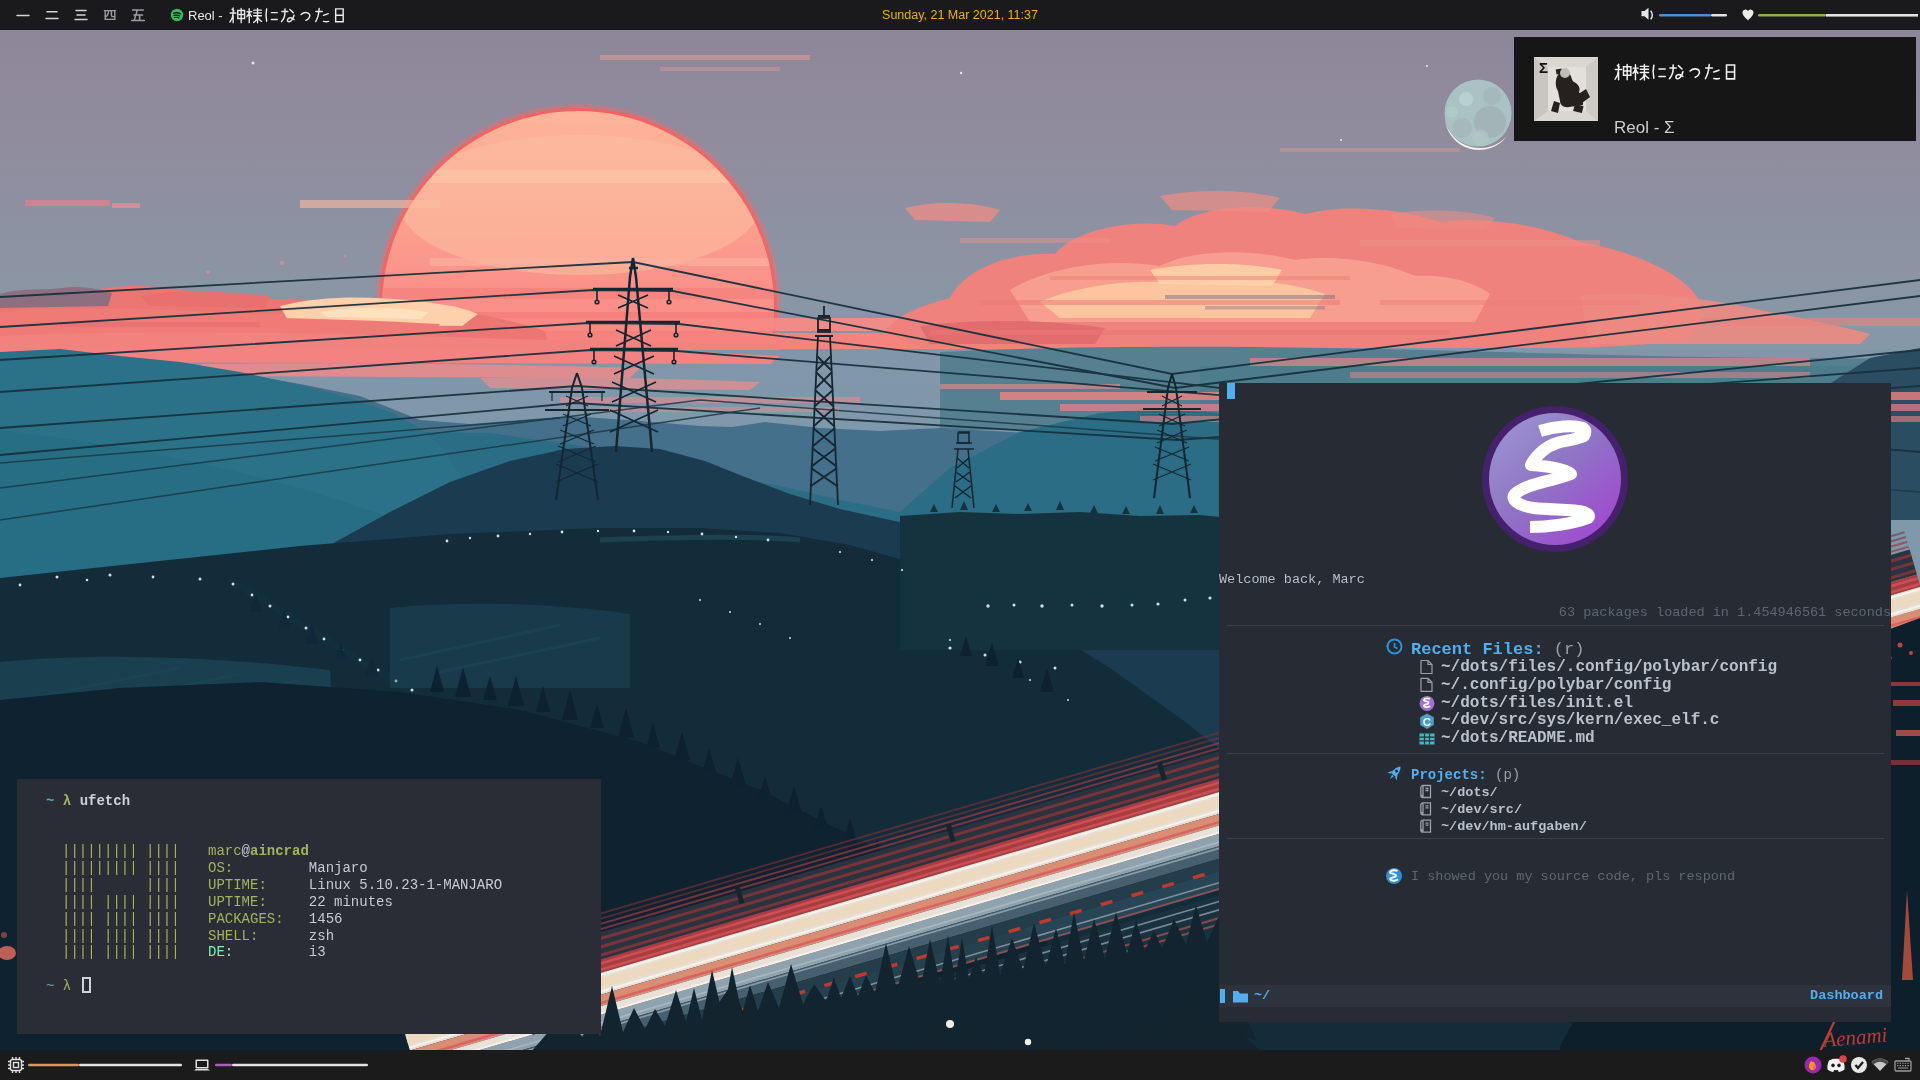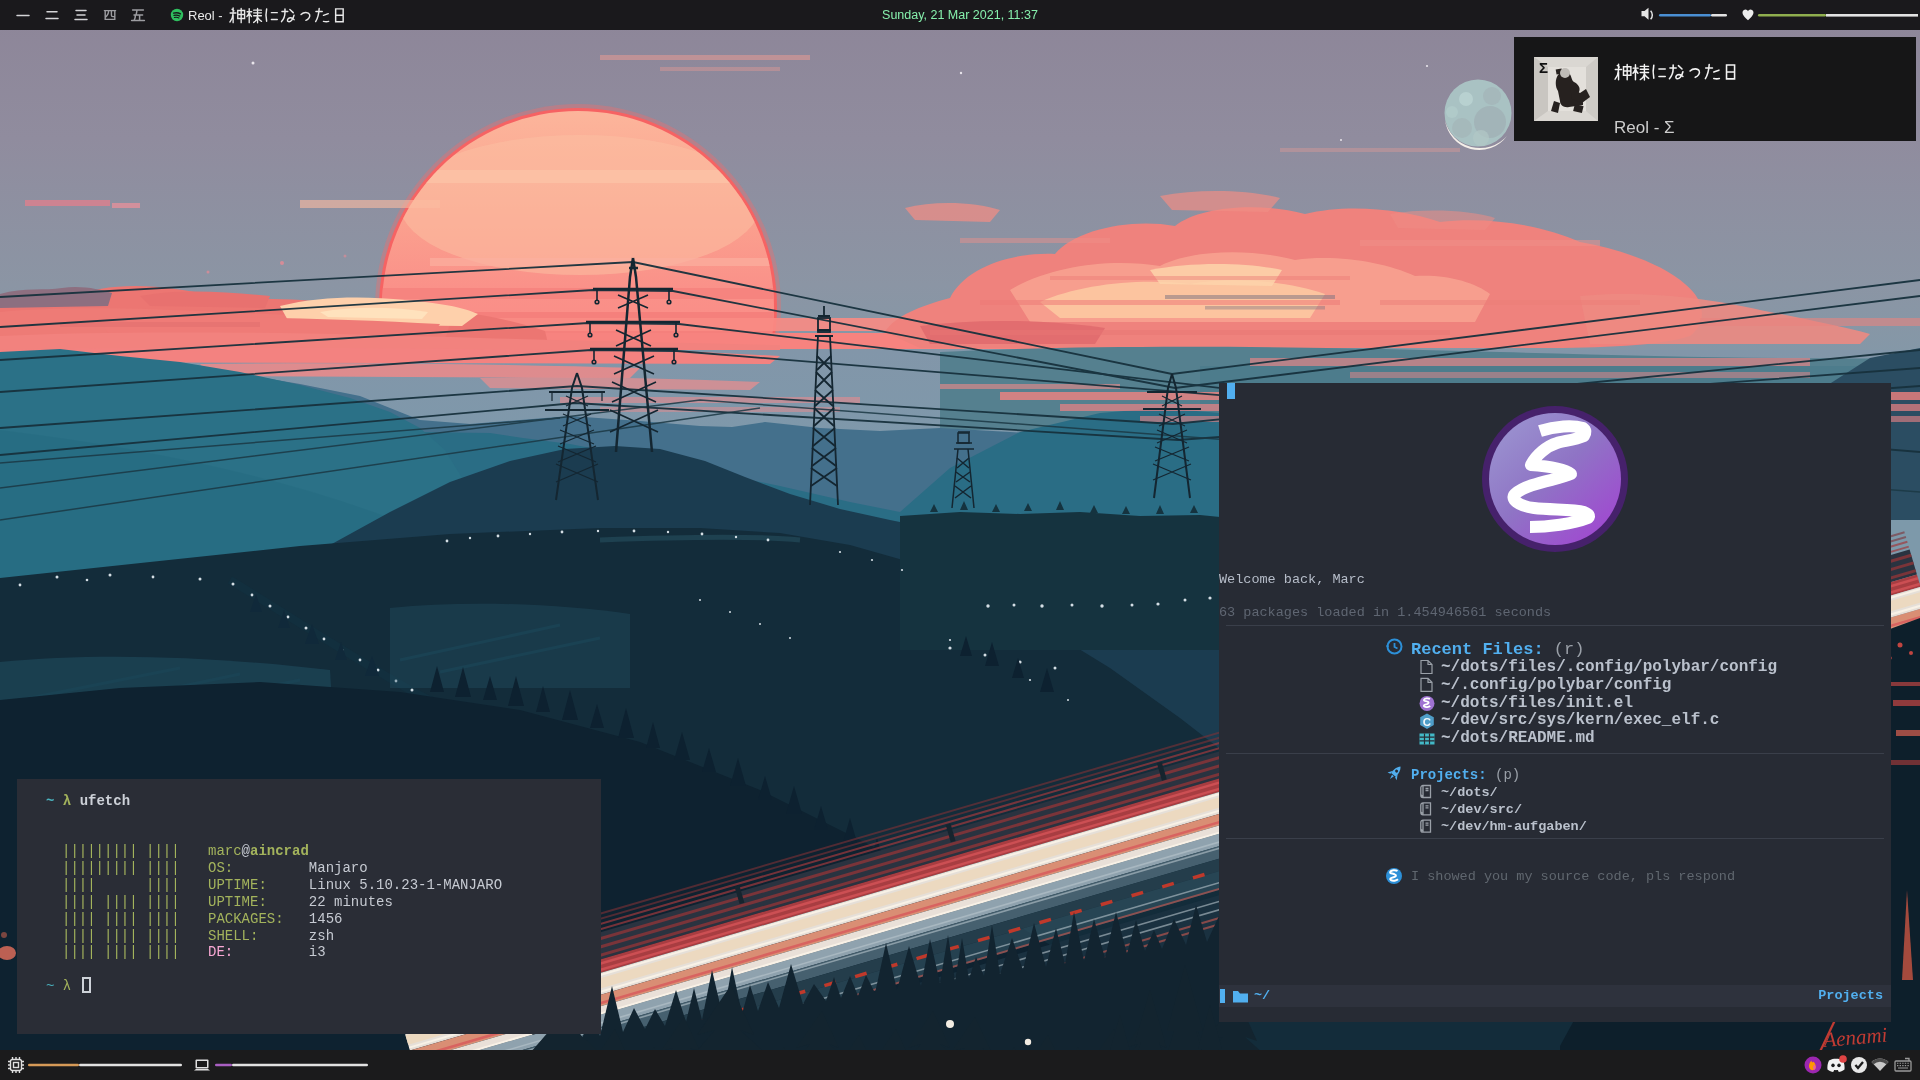--- a/index.html
+++ b/index.html
@@ -516,21 +516,21 @@
   <g color="#e8e8e8">
     <use href="#g_kami" x="0" y="0"></use>
         <use href="#g_sama" x="16.3" y="0"></use>
         <use href="#g_ni" x="32.6" y="0"></use>
         <use href="#g_na" x="48.9" y="0"></use>
         <use href="#g_tsu" x="65.2" y="0"></use>
         <use href="#g_ta" x="81.5" y="0"></use>
         <use href="#g_hi" x="97.8" y="0"></use>
   </g>
 </svg>
-<div class="abs" style="left:0;top:0;width:1920px;height:16px;color:#86efac;font-size:12.5px;line-height:30px;text-align:center;">Sunday, 21 Mar 2021, 11:37</div>
+<div class="abs" style="left:0;top:0;width:1920px;height:16px;color:#eab308;font-size:12.5px;line-height:30px;text-align:center;">Sunday, 21 Mar 2021, 11:37</div>
 <svg class="abs" style="left:1630px;top:0" width="290" height="30">
 
   <g transform="translate(17,15)" fill="#e4e4e4">
     <path d="M-5.5,-2.6 h3 l4,-3.4 v12 l-4,-3.4 h-3 z" transform="translate(0,-1.3)"></path>
     <path d="M3.6,-4.2 a6,6 0 0 1 0,8.4" fill="none" stroke="#e4e4e4" stroke-width="1.5"></path>
   </g>
   <rect x="29" y="14" width="52" height="2.6" rx="1.3" fill="#4a8fd3"></rect>
   <rect x="81" y="14" width="16" height="2.6" rx="1.3" fill="#e2e2e2"></rect>
 
   <path transform="translate(118,15)" d="M0,5.2 C-5.6,0.8 -6.6,-2.8 -4.4,-4.7 C-2.6,-6.2 -0.7,-5.3 0,-3.7 C0.7,-5.3 2.6,-6.2 4.4,-4.7 C6.6,-2.8 5.6,0.8 0,5.2 Z" fill="#ececec"></path>
@@ -575,42 +575,42 @@
 |||| |||| ||||
 |||| |||| ||||
 |||| |||| ||||
 |||| |||| ||||</pre>
   <pre class="abs" style="left:191px;top:64px;line-height:16.9px;color:#c6cad2;font-family:inherit;font-size:14px;"><span style="color:#a3b35c;font-weight:normal">marc</span><span style="color:#c6cad2">@</span><span style="color:#a3b35c;font-weight:bold">aincrad</span>
 <span style="color:#a3b35c">OS:         </span>Manjaro
 <span style="color:#a3b35c">UPTIME:     </span>Linux 5.10.23-1-MANJARO
 <span style="color:#a3b35c">UPTIME:     </span>22 minutes
 <span style="color:#a3b35c">PACKAGES:   </span>1456
 <span style="color:#a3b35c">SHELL:      </span>zsh
-<span style="color:#f9a8d4">DE:         </span>i3</pre>
+<span style="color:#86efac">DE:         </span>i3</pre>
   <div class="abs" style="left:29px;top:199px;"><span style="color:#4ab0bc">~</span> <span style="color:#a3b35c">λ</span></div>
   <div class="abs" style="left:65px;top:198px;width:9px;height:16px;border:2px solid #ced2d9;box-sizing:border-box;"></div>
 </div>
 
 <div class="abs" style="left:1219px;top:383px;width:672px;height:639px;background:#272b34;font-family:'Liberation Mono',monospace;">
   <div class="abs" style="left:8px;top:0px;width:8px;height:16px;background:#51afef;"></div>
 
   <svg class="abs" style="left:262px;top:22px" width="148" height="148" viewBox="-74 -74 148 148">
     <defs>
       <linearGradient id="emg" x1="0" y1="0" x2="0.9" y2="1">
         <stop offset="0" stop-color="#9d99d2"></stop>
         <stop offset="0.5" stop-color="#8f74c5"></stop>
         <stop offset="1" stop-color="#a243d2"></stop>
       </linearGradient>
     </defs>
     <circle r="73" fill="#46216b"></circle>
     <circle r="66" fill="url(#emg)"></circle>
     <path d="M-15,-48 C0,-53 18,-54 28,-51 C31,-49 31,-46 29,-43 C20,-39 8,-38 2,-36 C-8,-33 -19,-24 -24,-14 C-10,-13 8,-11 16,-5 C4,1 -26,3 -40,15 C-45,20 -37,27 -21,29 C-3,31 18,30 29,33 C34,35 35,37 33,39 C18,45 -8,48 -25,48" stroke="#fff" stroke-width="12" fill="none" stroke-linejoin="round"></path>
   </svg>
   <div class="abs" style="left:0;top:189px;width:672px;text-align:left;color:#b6bdc9;font-size:13.5px;">Welcome back, Marc</div>
-  <div class="abs" style="left:0;top:222px;width:672px;text-align:left;color:#5f6672;font-size:13.5px;">63 packages loaded in 1.454946561 seconds</div>
+  <div class="abs" style="left:0;top:222px;width:672px;text-align:right;color:#5f6672;font-size:13.5px;">63 packages loaded in 1.454946561 seconds</div>
   <div class="abs" style="left:7px;top:242px;width:658px;height:1px;background:#3a3f4a;"></div>
 
   <svg class="abs" style="left:167px;top:255px" width="17" height="17" viewBox="-8.5 -8.5 17 17">
     <circle r="7" fill="none" stroke="#2d90d8" stroke-width="2"></circle>
     <path d="M-7,-3 l-1.5,3 l3,0.5 z" fill="#2d90d8"></path>
     <path d="M0,-3.5 L0,0.5 L3,2" stroke="#2d90d8" stroke-width="1.8" fill="none"></path>
   </svg>
   <div class="abs" style="left:192px;top:257px;font-size:17px;font-weight:bold;color:#51afef;">Recent Files: <span style="color:#9aa0a8;font-weight:normal">(r)</span></div>
   <div class="abs" style="left:222px;top:276px;font-size:16px;font-weight:bold;color:#bac1cc;line-height:17.8px;">
     <div>~/dots/files/.config/polybar/config</div>
@@ -669,21 +669,21 @@
     <path d="M3.5,-5 C1,-6.5 -3,-5.8 -3.8,-4 C-4.5,-2.2 -1,-2.8 1,-1.5 C2.8,-0.5 1.8,1 -1.2,1.5 C-3.8,2 -4.5,3.2 -3,4.2 C-1.2,5.4 2.5,4.6 4,3.2" stroke="#fff" stroke-width="2" fill="none"></path>
   </svg>
   <div class="abs" style="left:192px;top:486px;font-size:13.5px;color:#60676f;">I showed you my source code, pls respond</div>
 
   <div class="abs" style="left:0;top:602px;width:672px;height:22px;background:#2e323d;"></div>
   <div class="abs" style="left:1px;top:606px;width:5px;height:14px;background:#51afef;"></div>
   <svg class="abs" style="left:13px;top:606px" width="17" height="14">
     <path d="M1,2 h5 l2,2.5 h8 v9 h-15 z" fill="#51afef"></path>
   </svg>
   <div class="abs" style="left:35px;top:605px;font-size:13.5px;font-weight:bold;color:#51afef;">~/</div>
-  <div class="abs" style="right:8px;top:605px;font-size:13.5px;font-weight:bold;color:#51afef;">Projects</div>
+  <div class="abs" style="right:8px;top:605px;font-size:13.5px;font-weight:bold;color:#51afef;">Dashboard</div>
 </div>
 
 <div class="abs" style="left:0;top:1050px;width:1920px;height:30px;background:#1b1b1c;"></div>
 <svg class="abs" style="left:0;top:1050px" width="400" height="30">
   <g transform="translate(16,15)" stroke="#e0e0e0" fill="none" stroke-width="1.4">
     <rect x="-5.5" y="-5.5" width="11" height="11" rx="2"></rect>
     <rect x="-2.5" y="-2.5" width="5" height="5"></rect>
     <path d="M-3.5,-5.5 v-2.5 M0,-5.5 v-2.5 M3.5,-5.5 v-2.5 M-3.5,5.5 v2.5 M0,5.5 v2.5 M3.5,5.5 v2.5 M-5.5,-3.5 h-2.5 M-5.5,0 h-2.5 M-5.5,3.5 h-2.5 M5.5,-3.5 h2.5 M5.5,0 h2.5 M5.5,3.5 h2.5"></path>
   </g>
   <rect x="28" y="13.7" width="51" height="2.6" rx="1.3" fill="#d69a57"></rect>

